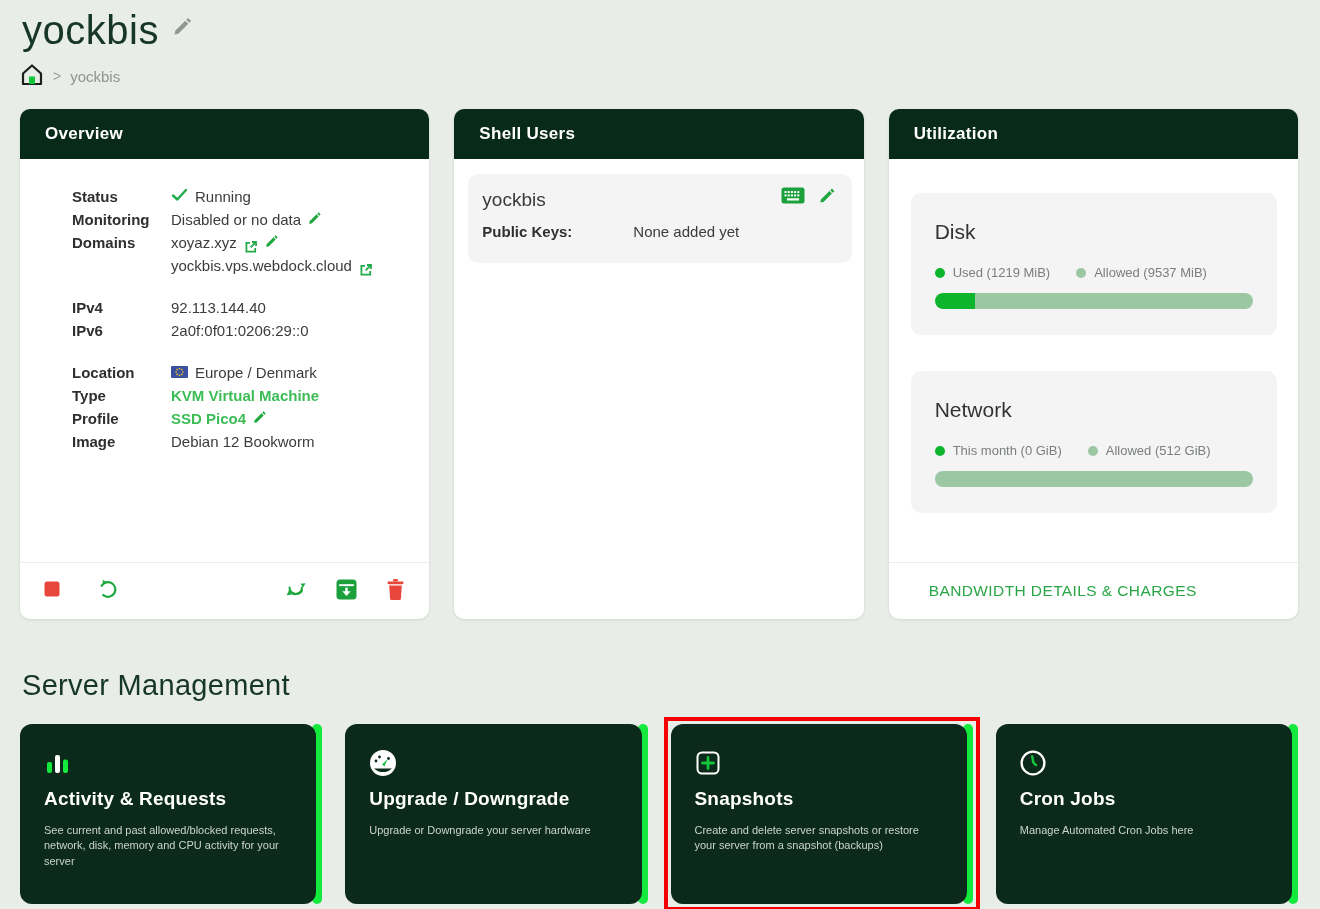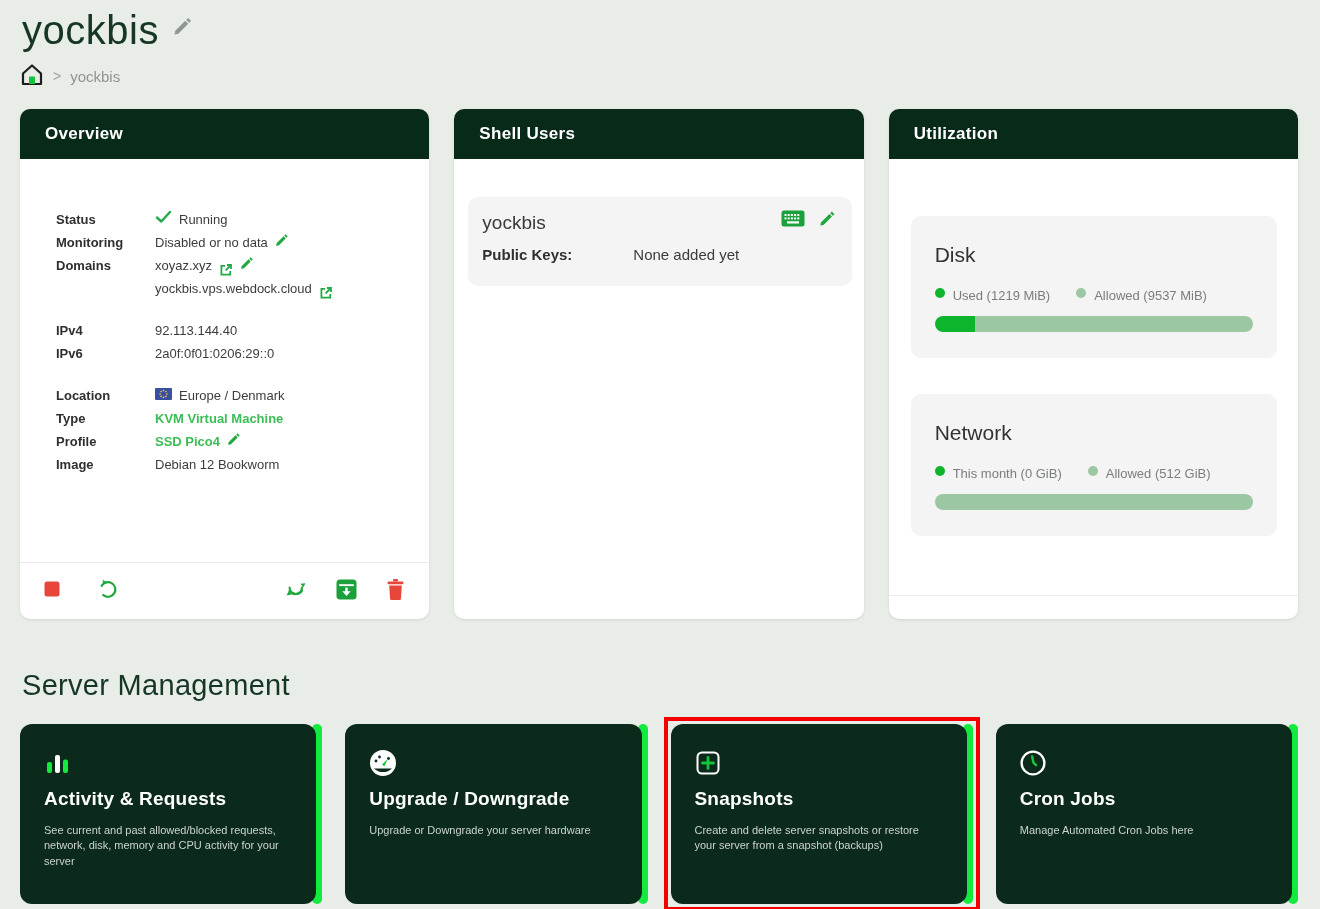--- a/index.html
+++ b/index.html
@@ -20,30 +20,29 @@
 
   
   .cards-row {
     display:grid; grid-template-columns:repeat(3,1fr); gap:25px;
     margin:20px 22px 0 20px; height:510px;
   }
   .card {
     background:#ffffff; border-radius:10px; overflow:hidden;
     display:flex; flex-direction:column;
     box-shadow:0 1px 3px rgba(0,0,0,.10);
-    gap:23px;
   }
   .card-header {
     background:#082a19; color:#fff; height:50px; flex:0 0 50px;
     display:flex; align-items:center; padding:0 25px;
     font-size:17px; font-weight:600; letter-spacing:.3px;
   }
 
   
-  .ov-body { padding:26px 20px 0 36px; font-size:13px; }
+  .ov-body { padding:26px 20px 0 52px; font-size:15px; }
   .o-row { display:flex; line-height:23px; }
   .o-label { width:99px; flex:0 0 99px; font-weight:700; color:#2f2f2f; }
   .o-value { color:#3c3c3c; display:flex; align-items:flex-end; gap:7px; }
   .o-stack { display:flex; flex-direction:column; }
   .o-spacer { height:19px; }
   .green-link { color:#3dbd57; text-decoration:none; cursor:pointer;font-weight:bold; }
   .icon-btn { display:inline-flex; align-items:center; cursor:pointer; background:none; border:none; padding:0; }
   .ov-footer {
     margin-top:auto; border-top:1px solid #ececec; height:57px; flex:0 0 57px;
     display:flex; align-items:center; padding:0 24px;
@@ -57,21 +56,21 @@
   .su-name { font-size:19px; color:#3a3a3a; margin-bottom:10px; }
   .su-row { display:flex; font-size:15px; line-height:22px; }
   .su-label { width:151px; flex:0 0 151px; font-weight:700; color:#2f2f2f; }
   .su-actions { position:absolute; top:13px; right:16px; display:flex; gap:14px; align-items:center; }
 
   
   .ut-body { padding:34px 21px 0 22px; }
   .u-card { background:#f4f4f4; border-radius:10px; padding:27px 24px 26px 24px; margin-bottom:36px; }
   .u-title { font-size:21px; color:#333; font-weight:400; margin-bottom:21px; }
   .u-legend { display:flex; gap:26px; margin-bottom:13px; }
-  .legend-item { display:flex; align-items:flex-start; gap:8px; font-size:13px; color:#7a7f7a; }
+  .legend-item { display:flex; align-items:center; gap:8px; font-size:13px; color:#7a7f7a; }
   .dot { width:10px; height:10px; border-radius:50%; flex:0 0 10px; }
   .dot-used { background:#0cb52c; }
   .dot-allowed { background:#9bc7a3; }
   .bar { height:16px; border-radius:8px; background:#9bc7a3; overflow:hidden; }
   .bar-fill { height:100%; background:#0cb52c; border-radius:8px 0 0 8px; }
   .ut-footer {
     margin-top:auto; border-top:1px solid #ececec; height:57px; flex:0 0 57px;
     display:flex; align-items:center; padding:0 24px 0 40px;
   }
   .bw-link { color:#2aa546; font-size:15.5px; font-weight:400; letter-spacing:.4px; text-decoration:none; cursor:pointer; }

